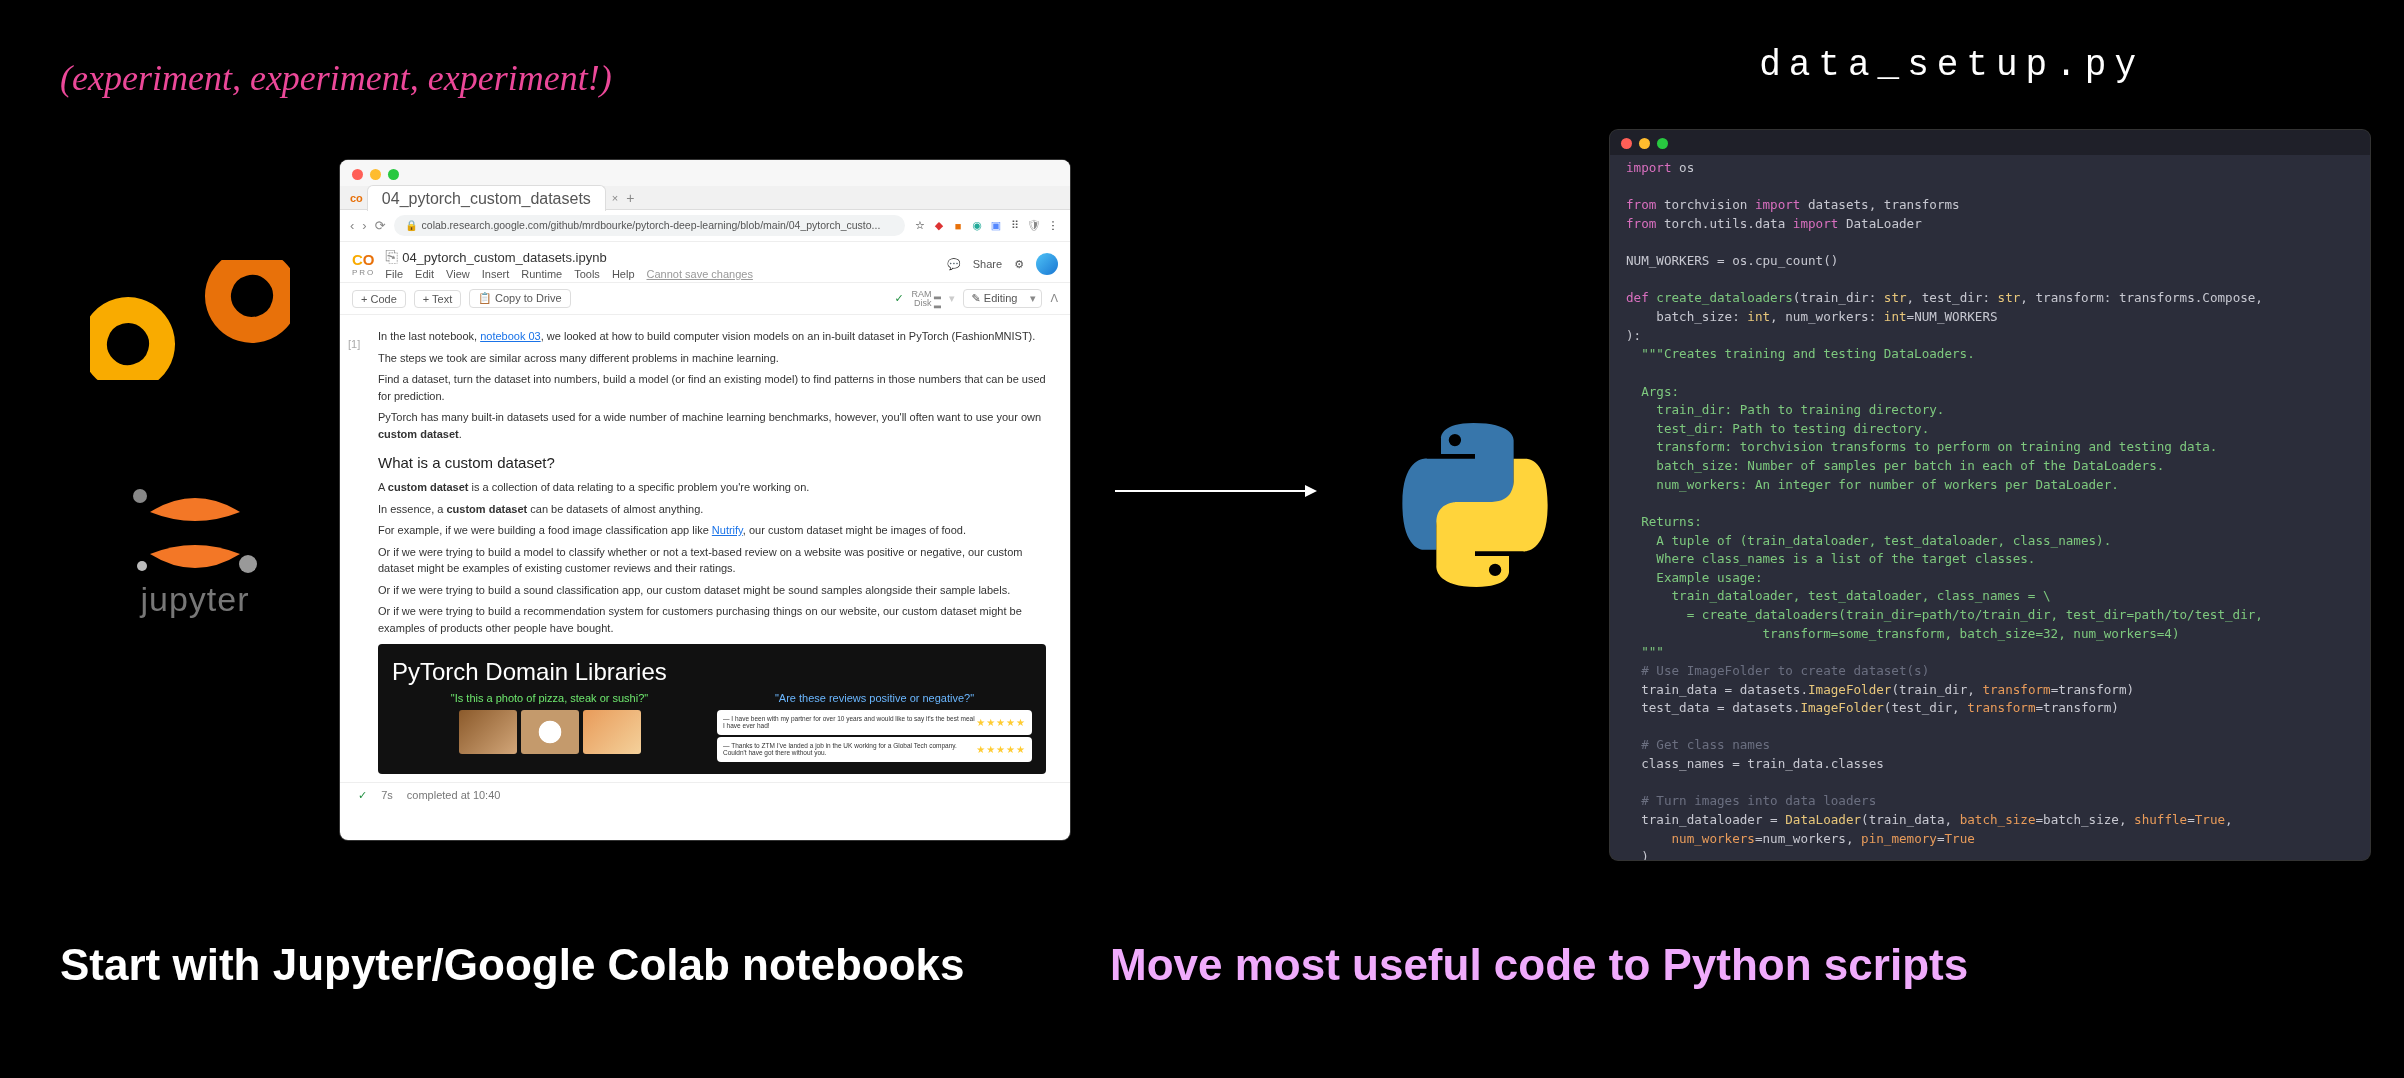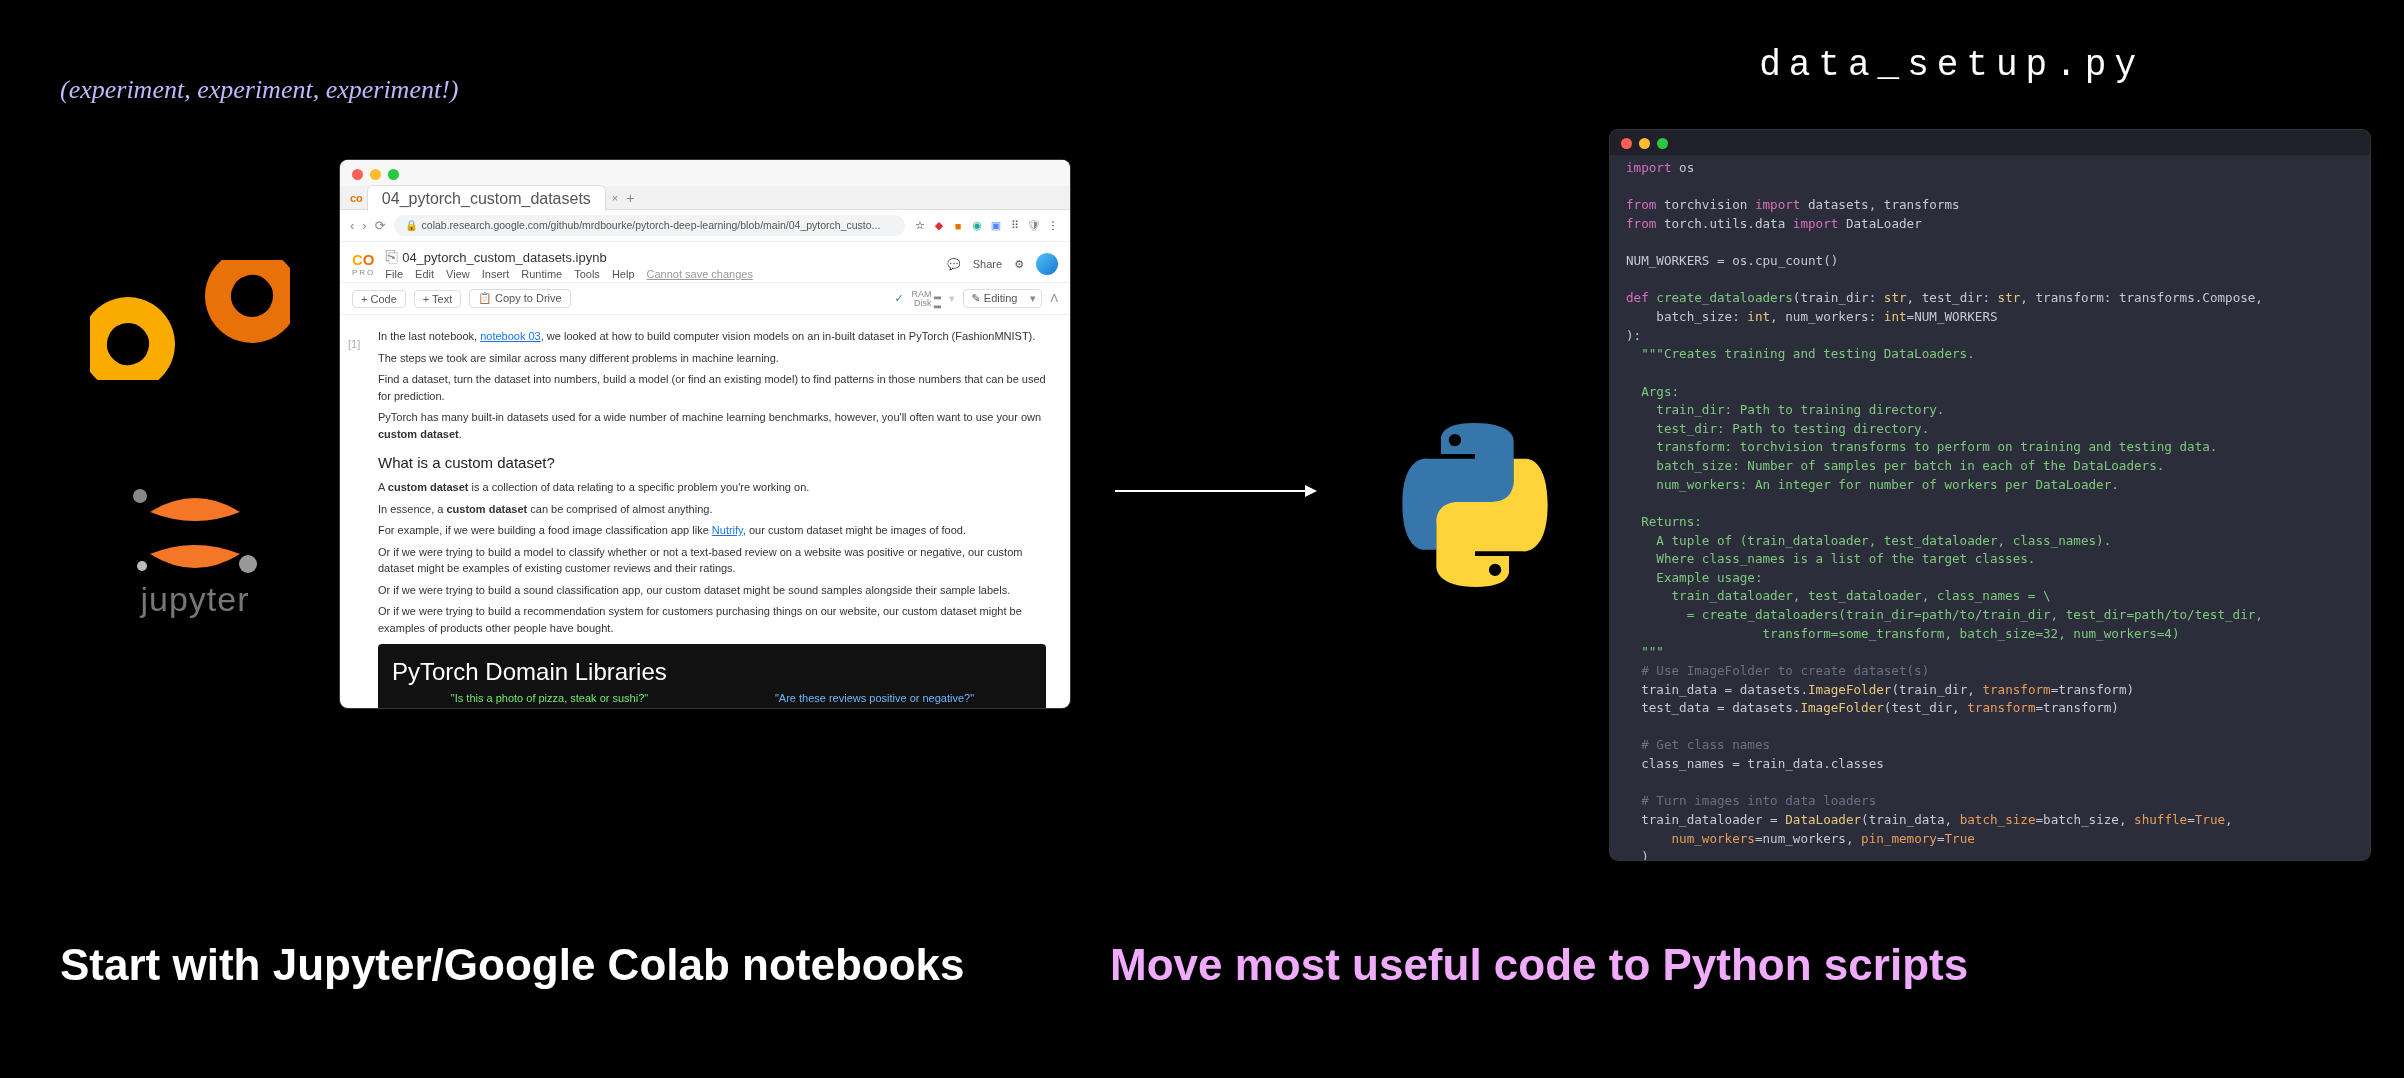--- a/index.html
+++ b/index.html
@@ -8,25 +8,25 @@
     width: 2404px;
     height: 1078px;
     font-family: -apple-system, BlinkMacSystemFont, "Segoe UI", Helvetica, Arial, sans-serif;
     position: relative;
     overflow: hidden;
     color: #fff;
   }
   .handwritten {
     position: absolute;
     left: 60px;
-    top: 75px;
+    top: 57px;
     font-family: "Comic Sans MS", cursive;
     font-style: italic;
-    font-size: 26px;
-    color: #c4b5fd;
+    font-size: 36px;
+    color: #ec4899;
   }
   .filename {
     position: absolute;
     right: 260px;
     top: 45px;
     font-family: "Courier New", monospace;
     font-size: 36px;
     letter-spacing: 8px;
     color: #fff;
   }
@@ -55,21 +55,21 @@
   }
   .colab-logo { margin-bottom: 100px; }
   .jupyter-logo { text-align: center; }
   .jupyter-logo .txt { font-size: 34px; color: #777; margin-top: 2px; letter-spacing: 1px; }
   
   .browser {
     position: absolute;
     left: 340px;
     top: 160px;
     width: 730px;
-    height: 548px;
+    height: 680px;
     background: #fff;
     border-radius: 8px;
     overflow: hidden;
     color: #222;
     box-shadow: 0 0 0 1px #333;
   }
   .traffic { display:flex; gap:7px; padding:9px 12px 6px; background:#f7f7f7; align-items:center; }
   .dot { width:11px; height:11px; border-radius:50%; }
   .dot.r{background:#ff5f57;} .dot.y{background:#febc2e;} .dot.g{background:#28c840;}
   .tabbar { display:flex; align-items:center; background:#f1f1f1; font-size:11px; padding:0 10px; height:24px; color:#555; border-bottom:1px solid #ddd;}
@@ -265,21 +265,21 @@
     </div>
   </div>
   <div class="content">
     <div class="cell-gutter" style="top:178px;">[1]</div>
     <p><span>In the last notebook, </span><a>notebook 03</a><span>, we looked at how to build computer vision models on an in-built dataset in PyTorch (FashionMNIST).</span></p>
     <p>The steps we took are similar across many different problems in machine learning.</p>
     <p>Find a dataset, turn the dataset into numbers, build a model (or find an existing model) to find patterns in those numbers that can be used for prediction.</p>
     <p><span>PyTorch has many built-in datasets used for a wide number of machine learning benchmarks, however, you'll often want to use your own </span><strong>custom dataset</strong><span>.</span></p>
     <h2>What is a custom dataset?</h2>
     <p><span>A </span><strong>custom dataset</strong><span> is a collection of data relating to a specific problem you're working on.</span></p>
-    <p><span>In essence, a </span><strong>custom dataset</strong><span> can be comprised of almost anything.</span></p>
+    <p><span>In essence, a </span><strong>custom dataset</strong><span> can be datasets of almost anything.</span></p>
     <p><span>For example, if we were building a food image classification app like </span><a>Nutrify</a><span>, our custom dataset might be images of food.</span></p>
     <p>Or if we were trying to build a model to classify whether or not a text-based review on a website was positive or negative, our custom dataset might be examples of existing customer reviews and their ratings.</p>
     <p>Or if we were trying to build a sound classification app, our custom dataset might be sound samples alongside their sample labels.</p>
     <p>Or if we were trying to build a recommendation system for customers purchasing things on our website, our custom dataset might be examples of products other people have bought.</p>
     <div class="domain-banner">
       <div class="dl-title">PyTorch Domain Libraries</div>
       <div class="dl-cols">
         <div class="dl-col">
           <div class="dl-q">"Is this a photo of pizza, steak or sushi?"</div>
           <div class="dl-imgs">

